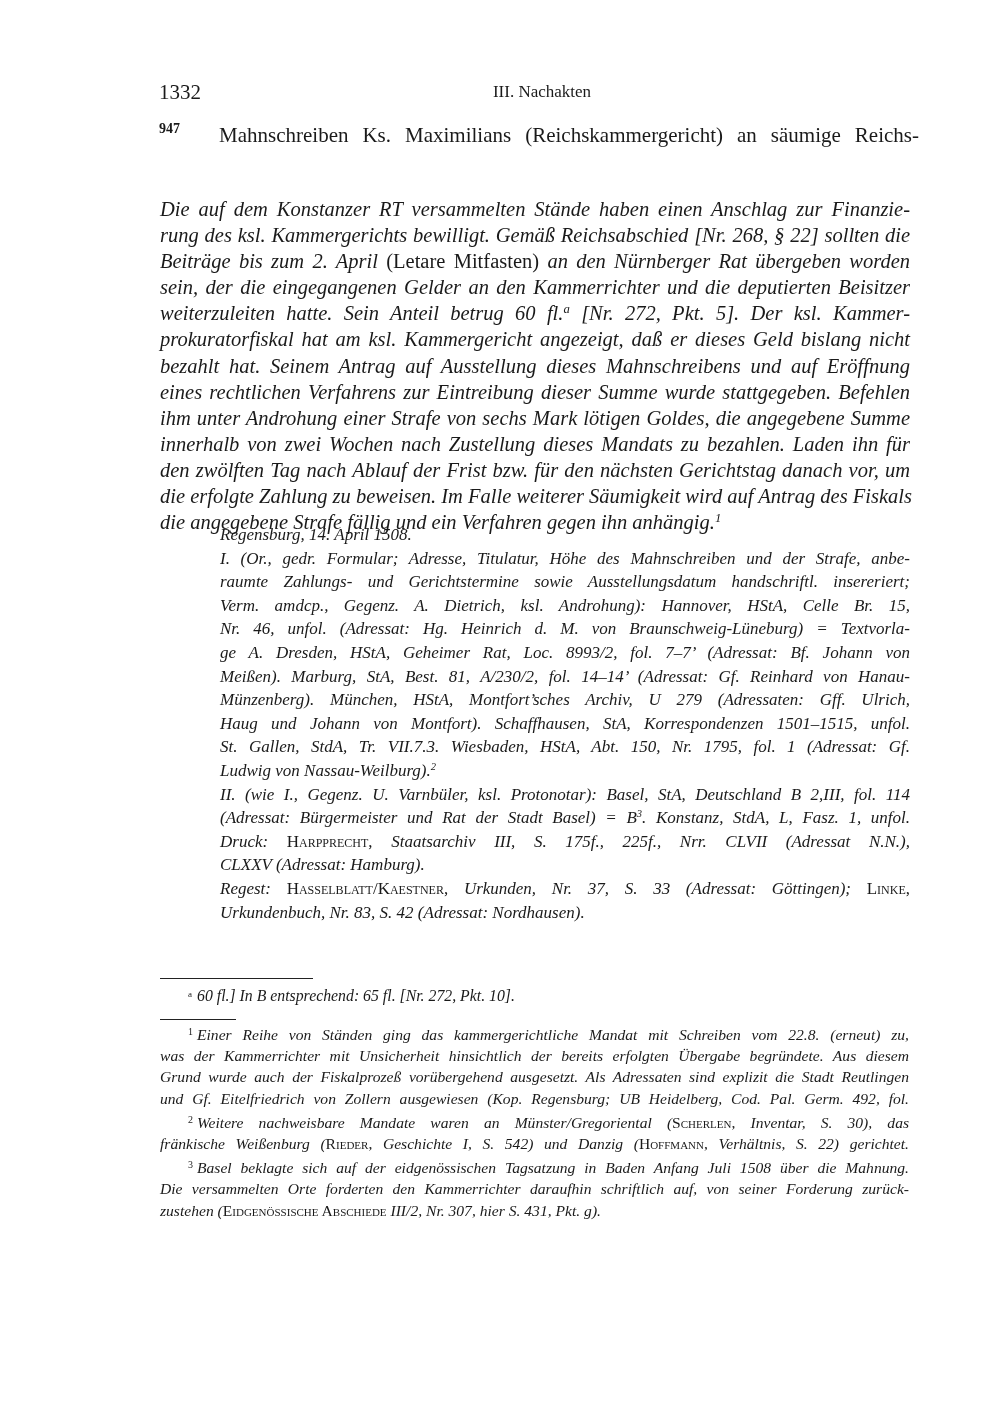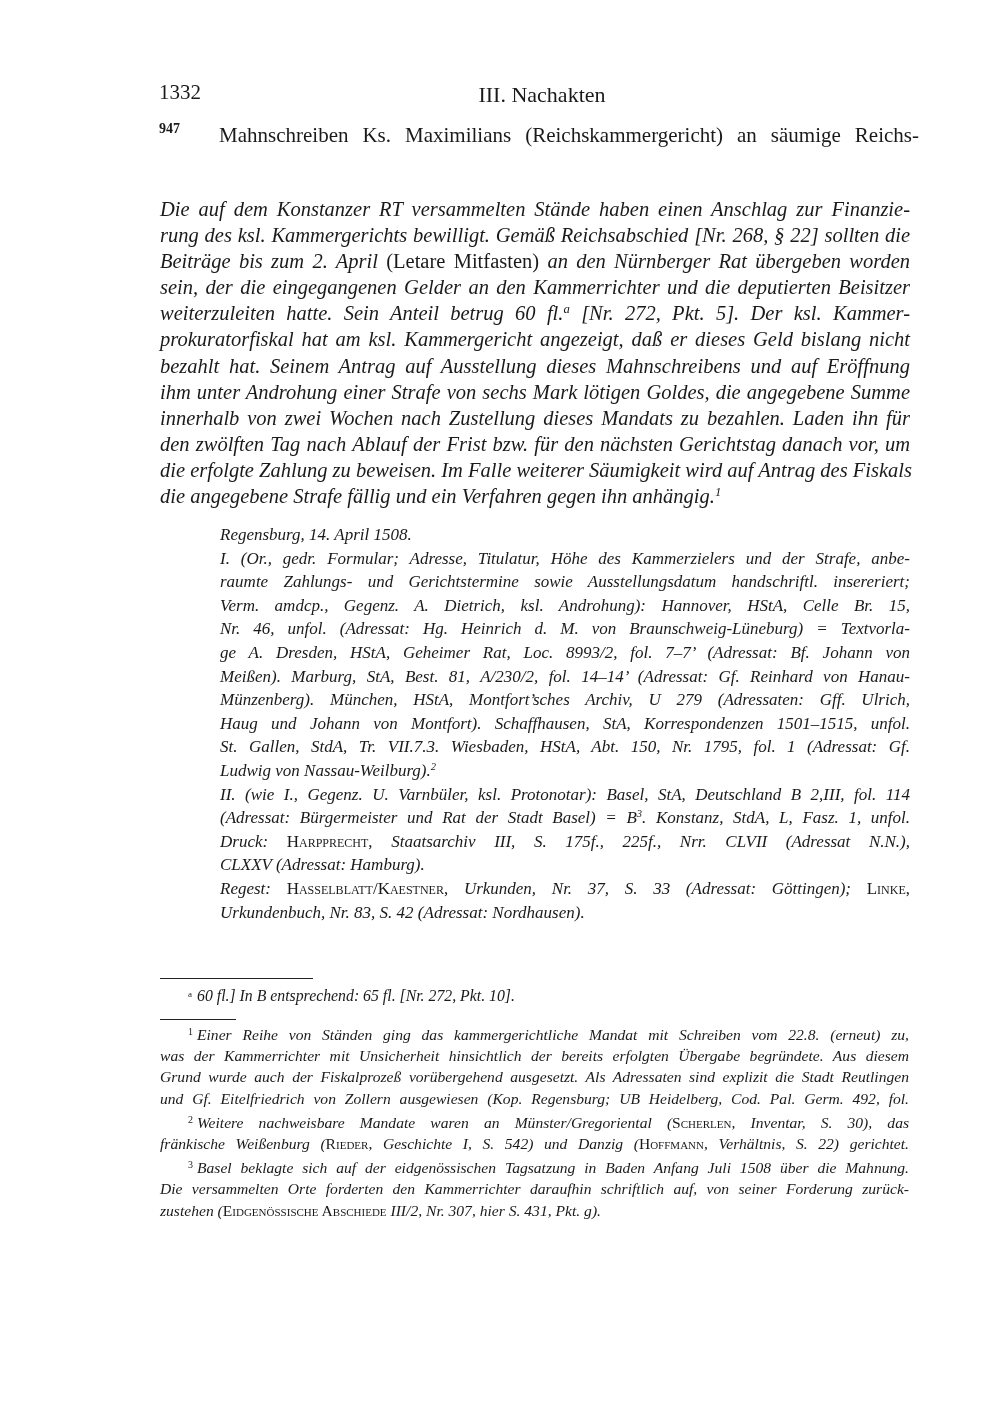--- a/index.html
+++ b/index.html
@@ -1,18 +1,18 @@
 <!DOCTYPE html>
 <html><head>
 <meta charset="utf-8">
 <style>
   html, body { margin: 0; padding: 0; background: #ffffff; }
   body { width: 1004px; height: 1418px; position: relative; overflow: hidden; color: #1a1a1a; font-family: "Liberation Serif", "DejaVu Serif", serif; }
   .page-number { position: absolute; left: 159px; top: 80px; font-size: 21px; }
-  .running-head { position: absolute; left: 0; width: 1004px; top: 82px; text-align: center; font-size: 22px; padding-left: 80px; box-sizing: border-box; }
+  .running-head { position: absolute; left: 0; width: 1004px; top: 82px; text-align: center; font-size: 17px; padding-left: 80px; box-sizing: border-box; }
   .doc-number { position: absolute; left: 159px; top: 121px; font-size: 14px; font-weight: bold; }
   .doc-title { position: absolute; left: 219px; top: 121px; width: 700px; font-size: 21px; font-weight: normal; line-height: 28px; }
   .line { white-space: nowrap; display: block; }
   .justify { text-align: justify; text-align-last: justify; }
   .summary { position: absolute; left: 160px; top: 196px; width: 750px; font-size: 20.5px; font-style: italic; line-height: 26.1px; }
   .summary .roman { font-style: normal; }
   .sources { position: absolute; left: 220px; top: 523px; width: 690px; font-size: 17px; font-style: italic; line-height: 23.6px; }
   .sc { font-style: normal; font-variant: small-caps; }
   .roman { font-style: normal; }
   sup { font-size: 62%; line-height: 0; vertical-align: 0.55em; }
@@ -37,30 +37,31 @@
   </div>
 
   <div class="summary">
     <span class="line justify">Die auf dem Konstanzer RT versammelten Stände haben einen Anschlag zur Finanzie-</span>
     <span class="line justify">rung des ksl. Kammergerichts bewilligt. Gemäß Reichsabschied [Nr. 268, § 22] sollten die</span>
     <span class="line justify"><span>Beiträge bis zum 2. April</span>&nbsp;<span class="roman">(Letare Mitfasten)</span>&nbsp;<span>an den Nürnberger Rat übergeben worden</span></span>
     <span class="line justify">sein, der die eingegangenen Gelder an den Kammerrichter und die deputierten Beisitzer</span>
     <span class="line justify"><span>weiterzuleiten hatte. Sein Anteil betrug 60 fl.</span><sup>a</sup><span> [Nr. 272, Pkt. 5]. Der ksl. Kammer-</span></span>
     <span class="line justify">prokuratorfiskal hat am ksl. Kammergericht angezeigt, daß er dieses Geld bislang nicht</span>
     <span class="line justify">bezahlt hat. Seinem Antrag auf Ausstellung dieses Mahnschreibens und auf Eröffnung</span>
+    <span class="line justify">eines rechtlichen Verfahrens zur Eintreibung dieser Summe wurde stattgegeben. Befehlen</span>
     <span class="line justify">ihm unter Androhung einer Strafe von sechs Mark lötigen Goldes, die angegebene Summe</span>
     <span class="line justify">innerhalb von zwei Wochen nach Zustellung dieses Mandats zu bezahlen. Laden ihn für</span>
     <span class="line justify">den zwölften Tag nach Ablauf der Frist bzw. für den nächsten Gerichtstag danach vor, um</span>
     <span class="line justify">die erfolgte Zahlung zu beweisen. Im Falle weiterer Säumigkeit wird auf Antrag des Fiskals</span>
     <span class="line"><span>die angegebene Strafe fällig und ein Verfahren gegen ihn anhängig.</span><sup>1</sup></span>
   </div>
 
   <div class="sources">
     <span class="line">Regensburg, 14. April 1508.</span>
-    <span class="line justify">I. (Or., gedr. Formular; Adresse, Titulatur, Höhe des Kammerzielers und der Strafe, anbe-</span>
+    <span class="line justify">I. (Or., gedr. Formular; Adresse, Titulatur, Höhe des Mahnschreiben und der Strafe, anbe-</span>
     <span class="line justify">raumte Zahlungs- und Gerichtstermine sowie Ausstellungsdatum handschriftl. insereriert;</span>
     <span class="line justify">Verm. amdcp., Gegenz. A. Dietrich, ksl. Androhung): Hannover, HStA, Celle Br. 15,</span>
     <span class="line justify">Nr. 46, unfol. (Adressat: Hg. Heinrich d. M. von Braunschweig-Lüneburg) = Textvorla-</span>
     <span class="line justify">ge A. Dresden, HStA, Geheimer Rat, Loc. 8993/2, fol. 7–7’ (Adressat: Bf. Johann von</span>
     <span class="line justify">Meißen). Marburg, StA, Best. 81, A/230/2, fol. 14–14’ (Adressat: Gf. Reinhard von Hanau-</span>
     <span class="line justify">Münzenberg). München, HStA, Montfort’sches Archiv, U 279 (Adressaten: Gff. Ulrich,</span>
     <span class="line justify">Haug und Johann von Montfort). Schaffhausen, StA, Korrespondenzen 1501–1515, unfol.</span>
     <span class="line justify">St. Gallen, StdA, Tr. VII.7.3. Wiesbaden, HStA, Abt. 150, Nr. 1795, fol. 1 (Adressat: Gf.</span>
     <span class="line"><span>Ludwig von Nassau-Weilburg).</span><sup>2</sup></span>
     <span class="line justify">II. (wie I., Gegenz. U. Varnbüler, ksl. Protonotar): Basel, StA, Deutschland B 2,III, fol. 114</span>

